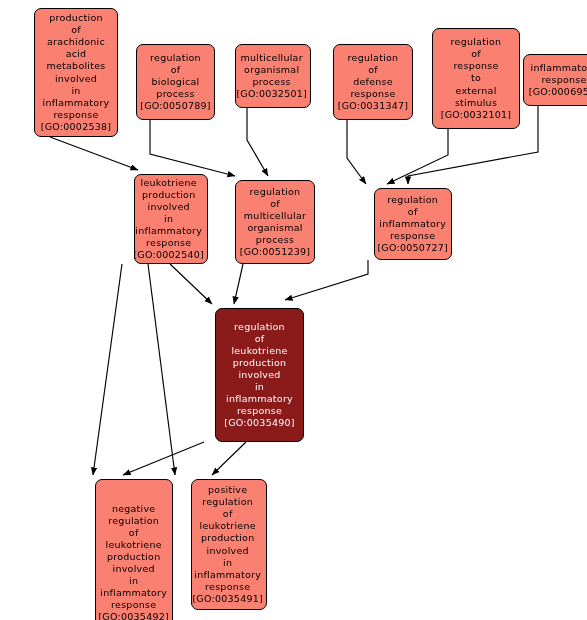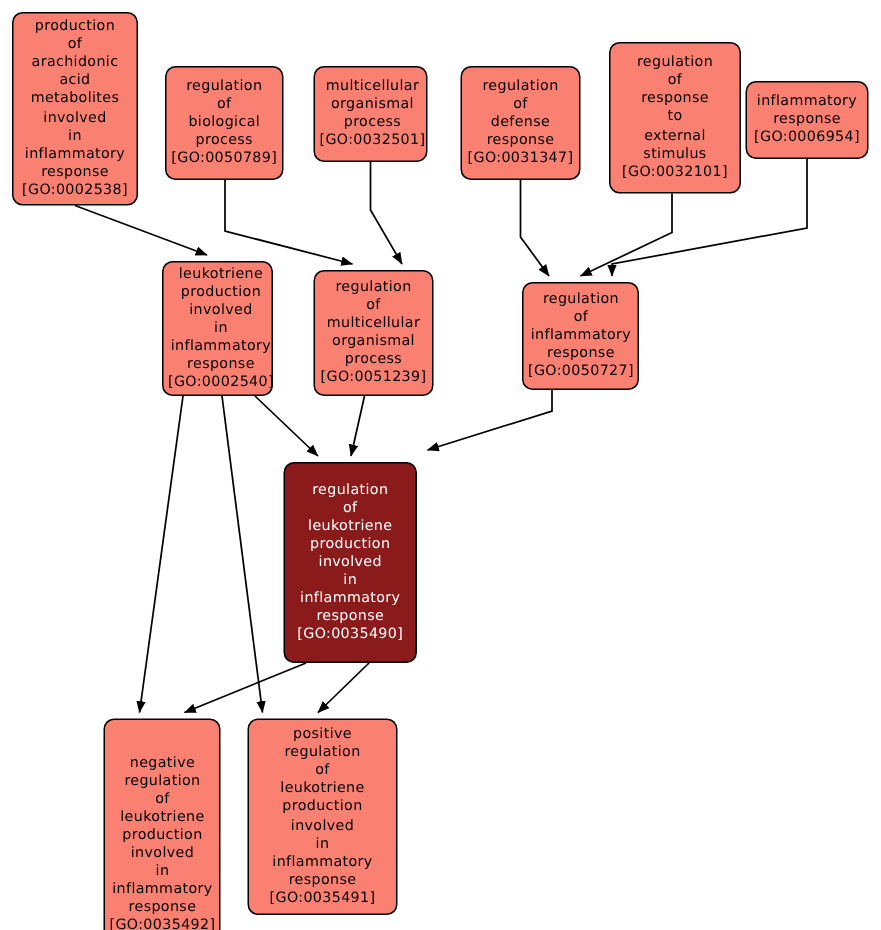--- a/index.html
+++ b/index.html
@@ -29,26 +29,27 @@
   }
   .node {
     position: absolute;
     box-sizing: border-box;
     border: 1px solid #000000;
     border-radius: 7px;
     background: #fa8072;
     color: #000000;
     display: flex;
     align-items: center;
-    justify-content: flex-start;
+    justify-content: flex-end;
     text-align: center;
     font-size: 9.5px;
     line-height: 12.1px;
     letter-spacing: 0.25px;
     z-index: 2;
+    margin-left: 26px;
   }
   .node.selected {
     background: #8b1a1a;
     color: #ffffff;
     border-color: #000000;
   }
   .node .label {
     display: block;
     width: 100%;
     white-space: pre-line;
@@ -168,21 +169,21 @@
 regulation
 of
 leukotriene
 production
 involved
 in
 inflammatory
 response
 [GO:0035492]</span>
       </div>
-      <div class="node" style="left: 165px; top: 479px; width: 100px; height: 131px;">
+      <div class="node" style="left: 165px; top: 479px; width: 76px; height: 131px;">
         <span class="label">positive
 regulation
 of
 leukotriene
 production
 involved
 in
 inflammatory
 response
 [GO:0035491]</span>

